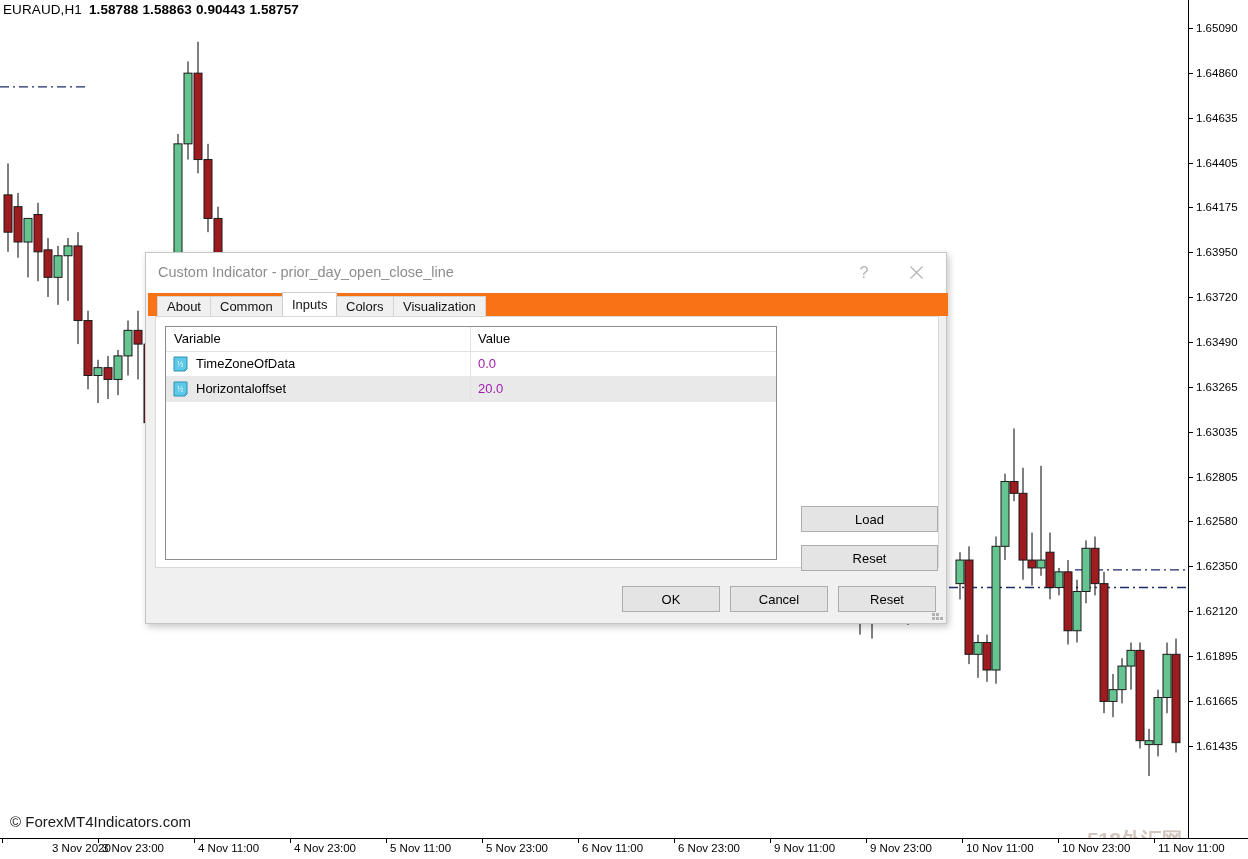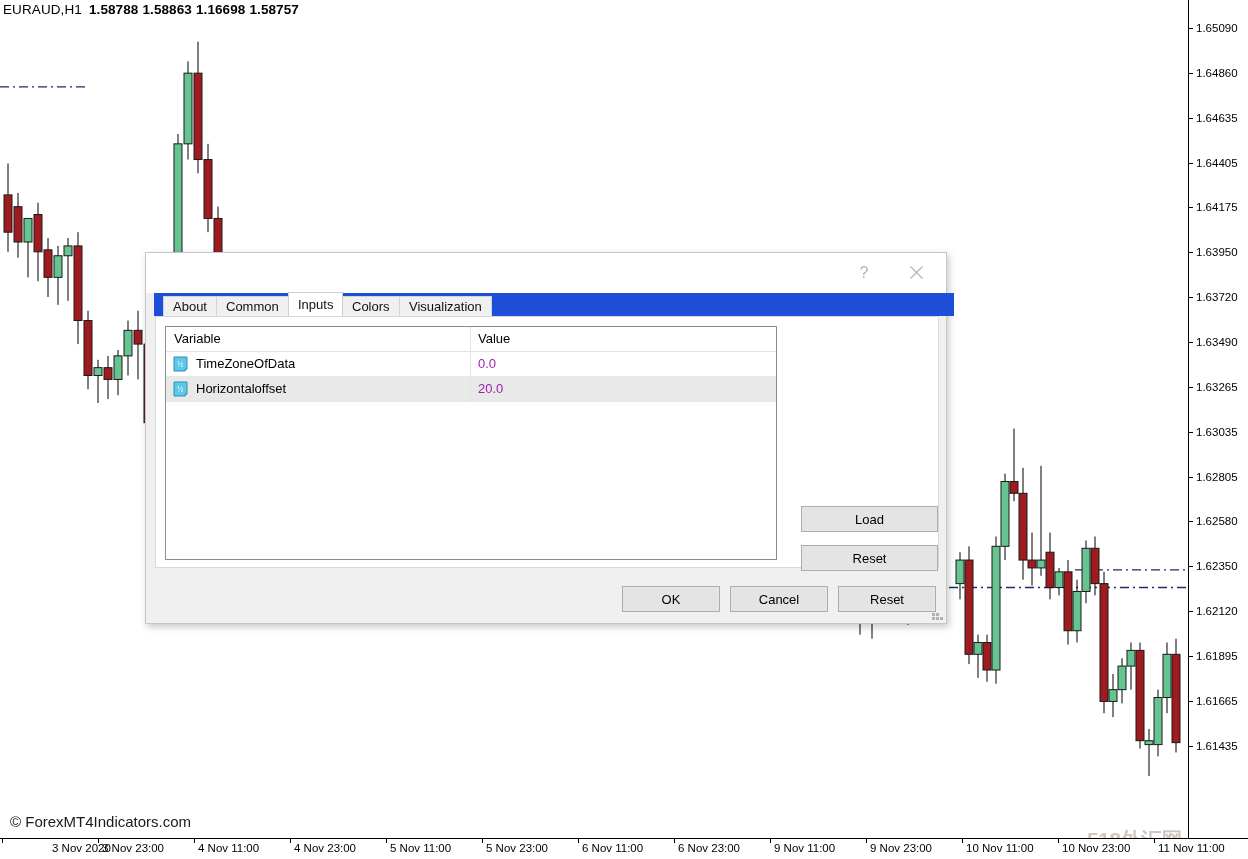--- a/index.html
+++ b/index.html
@@ -144,24 +144,24 @@
     cursor: default;
     user-select: none;
   }
   #help-btn { right: 60px; top: 4px; font-size: 16px; }
   #close-btn { right: 8px; top: 3px; }
   #close-btn svg { display: block; }
 
   
   #tab-strip {
     position: absolute;
-    left: 8px; top: 40px;
+    left: 2px; top: 40px;
     width: 100%;
     height: 23px;
-    background: #1d4ed8;
+    background: #f97316;
   }
   .tab {
     position: absolute;
     bottom: 0;
     height: 20px;
     padding: 0 9px;
     background: #f0f0f0;
     border: 1px solid #d4d4d4;
     border-bottom: none;
     display: flex;
@@ -556,21 +556,21 @@
           <line x1="1167" x2="1167" y1="642.5247606019159" y2="713.204924760599" stroke="#000000" stroke-width="1"></line>
           <rect x="1163" y="654.3047879616956" width="8" height="43.1934336525303" fill="#66c490" stroke="#1a1a1a" stroke-width="1"></rect>
         </g>
         <g>
           <line x1="1176" x2="1176" y1="638.5980848153226" y2="752.4716826265361" stroke="#000000" stroke-width="1"></line>
           <rect x="1172" y="654.3047879616956" width="8" height="88.35020519835723" fill="#9e1b20" stroke="#1a1a1a" stroke-width="1"></rect>
         </g>
       </svg>
 
     <div id="quote-bar">
-      <span class="sym">EURAUD,H1</span><span class="px">1.58788</span><span class="px">1.58863</span><span class="px">1.16698</span><span class="px">1.58757</span>
+      <span class="sym">EURAUD,H1</span><span class="px">1.58788</span><span class="px">1.58863</span><span class="px">0.90443</span><span class="px">1.58757</span>
     </div>
 
     <div id="copyright">© ForexMT4Indicators.com</div>
     <div id="watermark">518外汇网</div>
   </div>
 
   <div id="price-scale">
       <div class="price-tick" style="top: 28px;"></div>
       <div class="price-label" style="top: 28px;">1.65090</div>
       <div class="price-tick" style="top: 72.85px;"></div>
@@ -632,20 +632,21 @@
       <div class="time-label" style="left: 966px;">10 Nov 11:00</div>
       <div class="time-tick" style="left: 1058px;"></div>
       <div class="time-label" style="left: 1062px;">10 Nov 23:00</div>
       <div class="time-tick" style="left: 1154px;"></div>
       <div class="time-label" style="left: 1158px;">11 Nov 11:00</div>
     </div>
 
   <div id="dialog">
 
     <div id="dialog-titlebar">
+      <div id="dialog-title">Custom Indicator - prior_day_open_close_line</div>
       <div class="title-btn" id="help-btn">
         <span>?</span>
       </div>
       <div class="title-btn" id="close-btn">
         <svg width="15" height="15" viewBox="0 0 15 15" aria-hidden="true">
           <line x1="1.5" y1="1.5" x2="13.5" y2="13.5" stroke="#b4b4b4" stroke-width="1.2"></line>
           <line x1="13.5" y1="1.5" x2="1.5" y2="13.5" stroke="#b4b4b4" stroke-width="1.2"></line>
         </svg>
       </div>
     </div>

